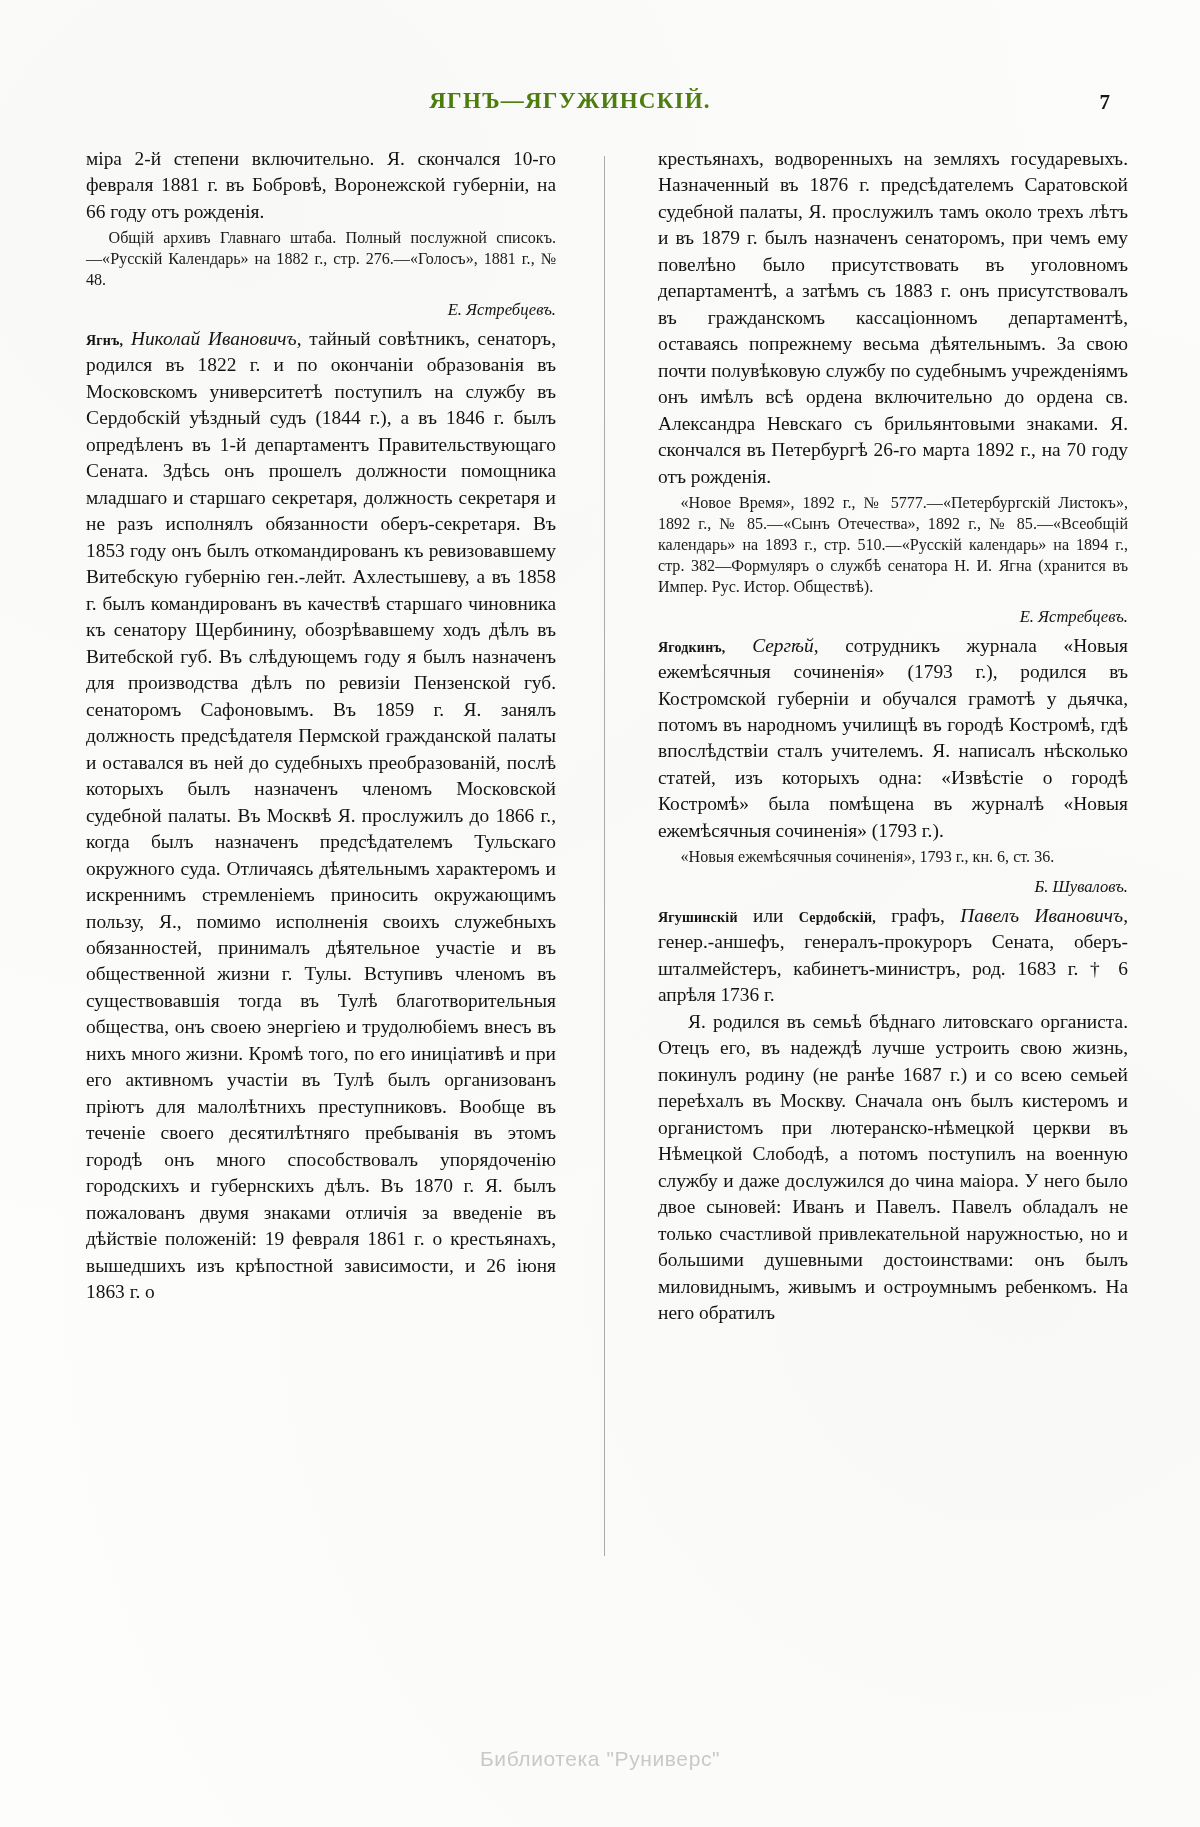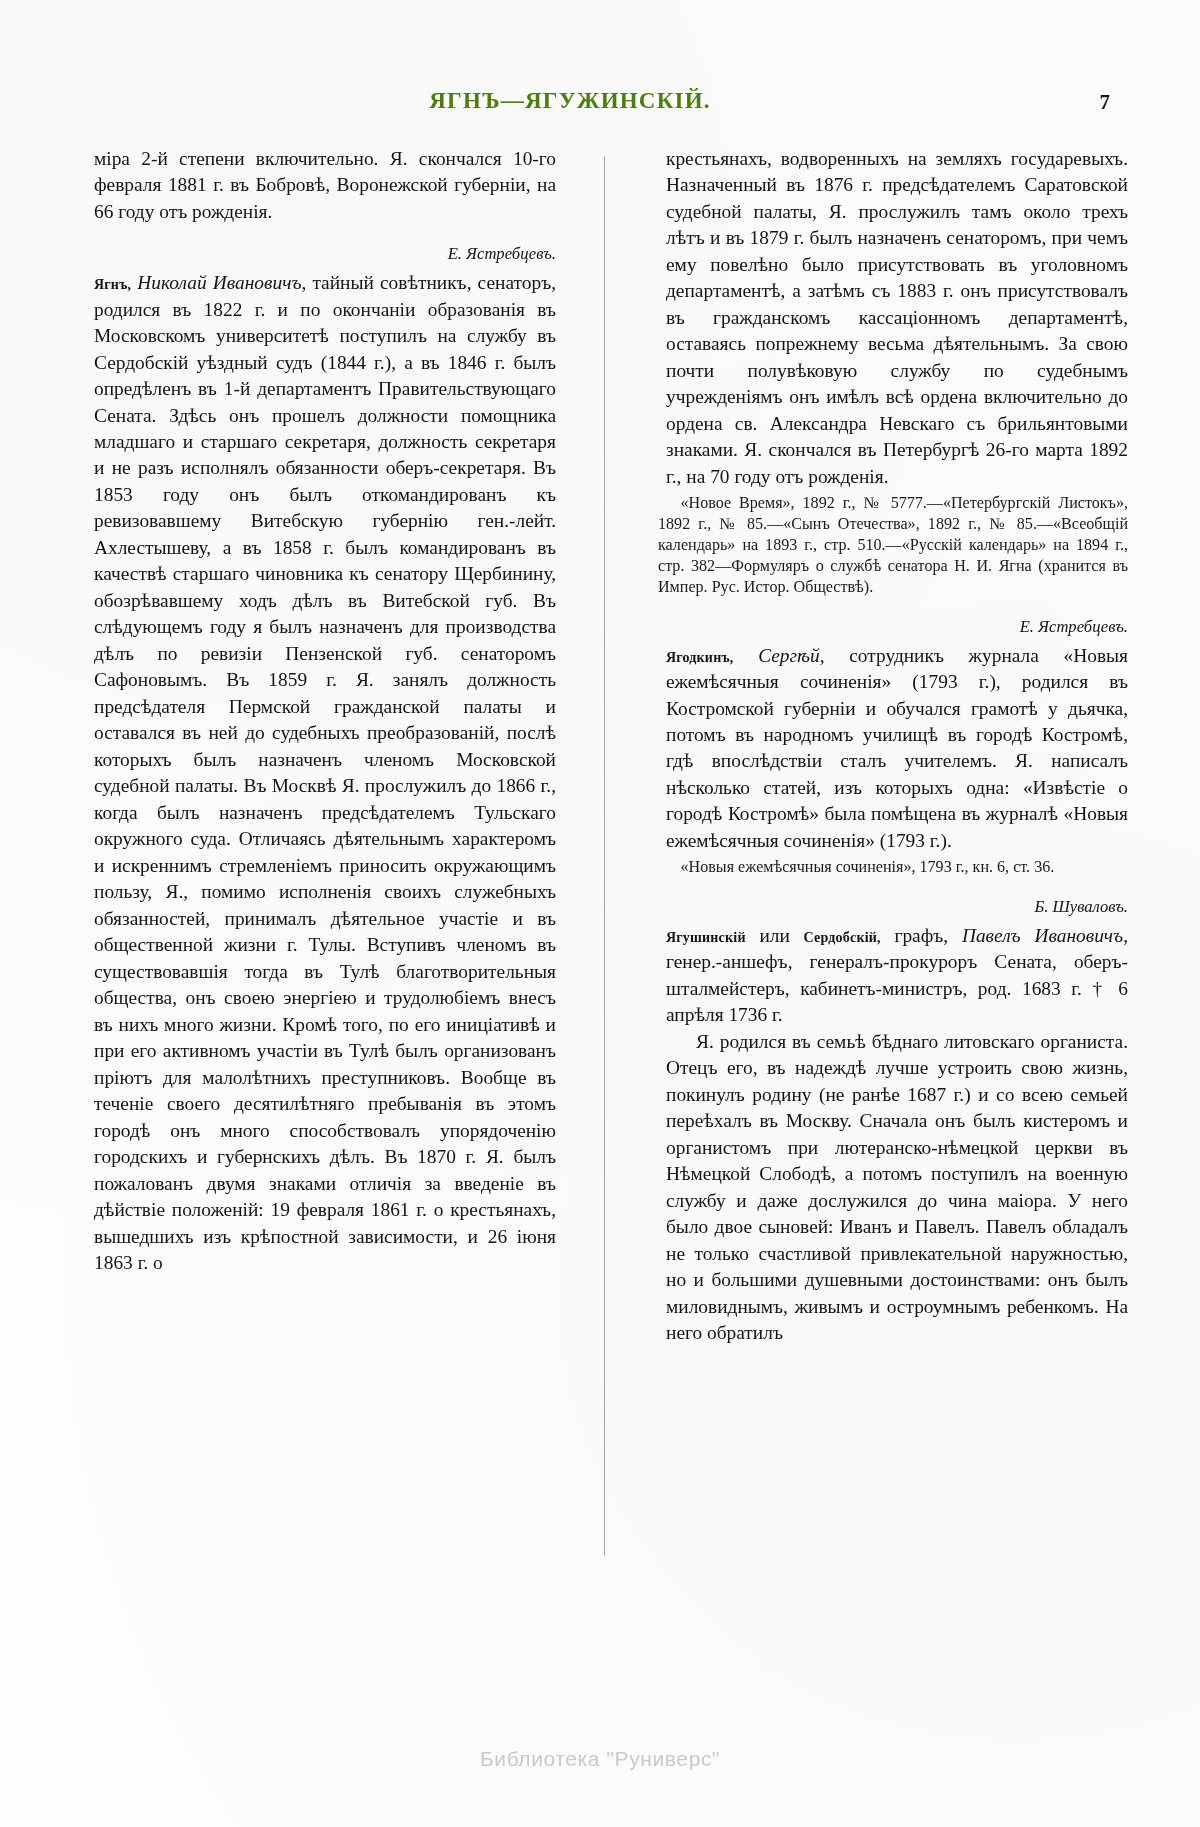--- a/index.html
+++ b/index.html
@@ -81,21 +81,21 @@
   .rule {
     position: absolute;
     left: 518px;
     top: 10px;
     width: 1px;
     height: 1400px;
     background: #8f8f8f;
     opacity: .75;
   }
   p {
-    margin: 0 0 0 8px;
+    margin: 0 0 0 0;
     text-indent: 1.55em;
   }
   p.noindent { text-indent: 0; }
   .entry {
     margin-top: 4px;
   }
   .headword {
     font-weight: bold;
     font-size: 14px;
     letter-spacing: .2px;
@@ -108,21 +108,21 @@
     line-height: 1.3;
     text-align: justify;
     text-indent: 1.4em;
     margin-top: 3px;
     color: #1a1a1a;
   }
   .sig {
     text-align: right;
     font-style: italic;
     font-size: 16.6px;
-    margin-top: 18px;
+    margin-top: 8px;
   }
   .watermark {
     position: absolute;
     left: 0;
     right: 0;
     bottom: 56px;
     text-align: center;
     font-family: "Liberation Sans", sans-serif;
     font-size: 21px;
     color: #c9c9c9;
@@ -140,20 +140,21 @@
   </div>
 
   <div class="columns">
 
     <div class="rule"></div>
 
     <div class="col col-left">
 
       <p class="noindent">міра 2-й степени включительно. Я. скончался 10-го февраля 1881 г. въ Бобровѣ, Воронежской губерніи, на 66 году отъ рожденія.</p>
 
+      <div class="src">Общій архивъ Главнаго штаба. Полный послужной списокъ.—«Русскій Календарь» на 1882 г., стр. 276.—«Голосъ», 1881 г., № 48.</div>
       <div class="sig">Е. Ястребцевъ.</div>
 
       <div class="entry">
         <p class="noindent"><span class="headword">Ягнъ,</span> <span class="person">Николай Ивановичъ</span><span>, тайный совѣтникъ, сенаторъ, родился въ 1822 г. и по окончаніи образованія въ Московскомъ университетѣ поступилъ на службу въ Сердобскій уѣздный судъ (1844 г.), а въ 1846 г. былъ опредѣленъ въ 1-й департаментъ Правительствующаго Сената. Здѣсь онъ прошелъ должности помощника младшаго и старшаго секретаря, должность секретаря и не разъ исполнялъ обязанности оберъ-секретаря. Въ 1853 году онъ былъ откомандированъ къ ревизовавшему Витебскую губернію ген.-лейт. Ахлестышеву, а въ 1858 г. былъ командированъ въ качествѣ старшаго чиновника къ сенатору Щербинину, обозрѣвавшему ходъ дѣлъ въ Витебской губ. Въ слѣдующемъ году я былъ назначенъ для производства дѣлъ по ревизіи Пензенской губ. сенаторомъ Сафоновымъ. Въ 1859 г. Я. занялъ должность предсѣдателя Пермской гражданской палаты и оставался въ ней до судебныхъ преобразованій, послѣ которыхъ былъ назначенъ членомъ Московской судебной палаты. Въ Москвѣ Я. прослужилъ до 1866 г., когда былъ назначенъ предсѣдателемъ Тульскаго окружного суда. Отличаясь дѣятельнымъ характеромъ и искреннимъ стремленіемъ приносить окружающимъ пользу, Я., помимо исполненія своихъ служебныхъ обязанностей, принималъ дѣятельное участіе и въ общественной жизни г. Тулы. Вступивъ членомъ въ существовавшія тогда въ Тулѣ благотворительныя общества, онъ своею энергіею и трудолюбіемъ внесъ въ нихъ много жизни. Кромѣ того, по его иниціативѣ и при его активномъ участіи въ Тулѣ былъ организованъ пріютъ для малолѣтнихъ преступниковъ. Вообще въ теченіе своего десятилѣтняго пребыванія въ этомъ городѣ онъ много способствовалъ упорядоченію городскихъ и губернскихъ дѣлъ. Въ 1870 г. Я. былъ пожалованъ двумя знаками отличія за введеніе въ дѣйствіе положеній: 19 февраля 1861 г. о крестьянахъ, вышедшихъ изъ крѣпостной зависимости, и 26 іюня 1863 г. о</span></p>
       </div>
 
     </div>
 
     <div class="col col-right">
 

